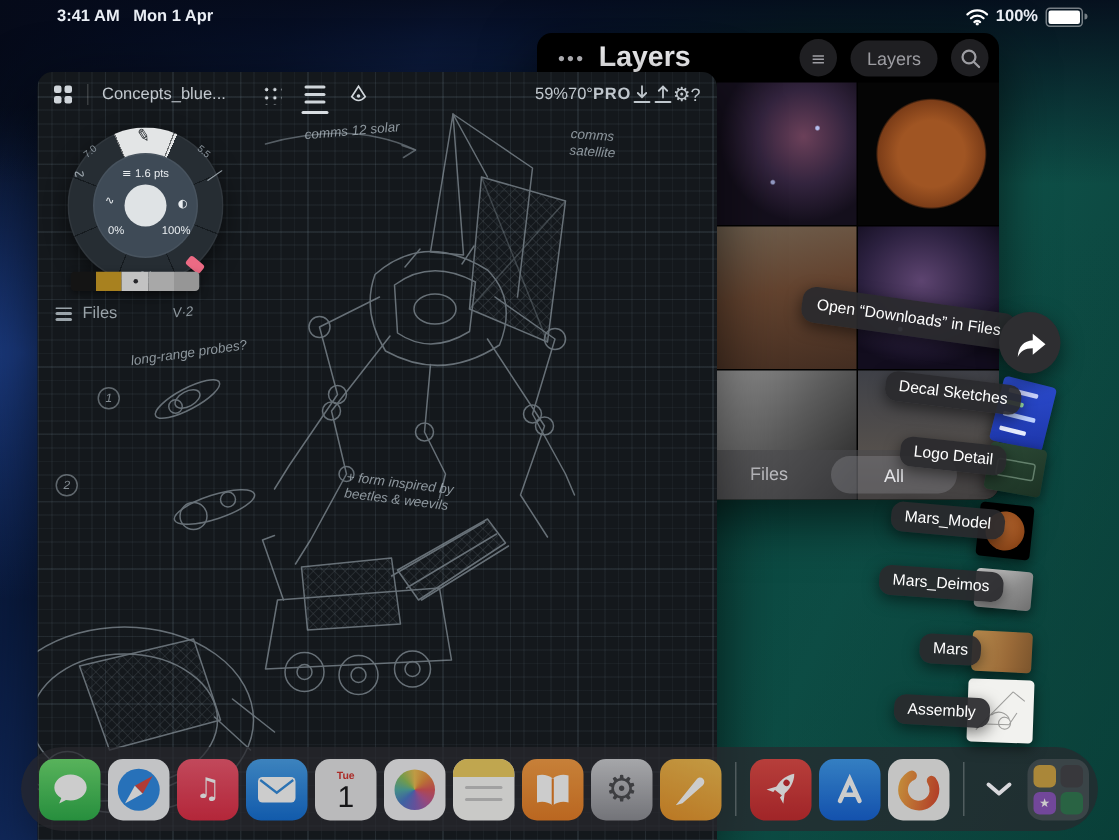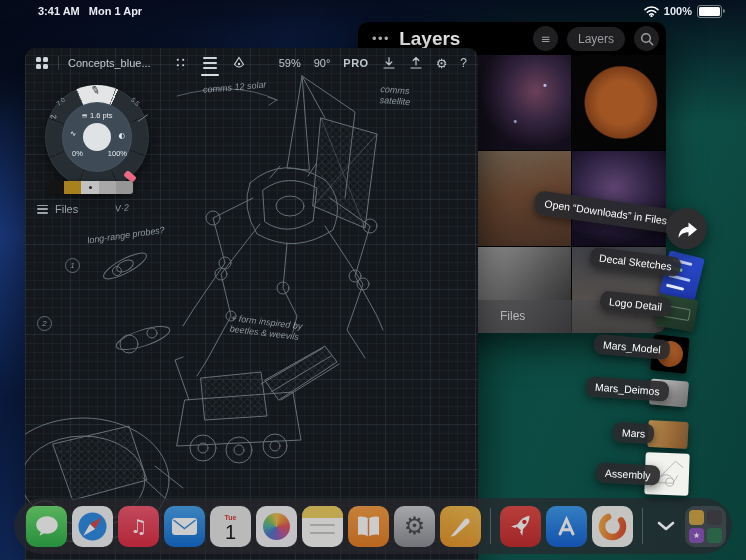--- a/index.html
+++ b/index.html
@@ -40,21 +40,21 @@
   .icon-appgrid i{width:5px;height:5px;background:#cfd5da;border-radius:1.5px;}
   .tb-div{width:1px;height:14px;background:rgba(255,255,255,.16);}
   .cw-title{color:#c3c9cf;}
   .icon-dots{width:14px;height:14px;margin-left:14px;
     background-image:radial-gradient(#cfd5da 1.1px, transparent 1.3px);
     background-size:5.5px 5.5px;background-position:1px 1px;}
   .icon-lines{width:14px;height:12px;display:flex;flex-direction:column;justify-content:space-between;position:relative;margin-left:6px;}
   .icon-lines i{height:2px;background:#cfd5da;border-radius:1px;}
   .icon-lines:after{content:'';position:absolute;left:-2px;right:-2px;bottom:-7px;height:2px;background:#d8dde2;border-radius:1px;}
   .glyph{font-family:"DejaVu Sans",sans-serif;}
-  .tb-right{margin-left:auto;display:flex;align-items:center;gap:13px;color:#c0c7cd;}
+  .tb-right{margin-left:auto;display:flex;align-items:center;color:#c0c7cd;}
   .tb-pro{font-weight:bold;letter-spacing:.5px;}
   .tb-icon{width:14px;height:14px;}
   .tb-q{font-size:12px;}
   
   .wheel{position:absolute;left:20px;top:37px;width:104px;height:104px;z-index:6;}
   .wheel-outer{position:absolute;inset:0;border-radius:50%;
     background:
       repeating-conic-gradient(from -24deg, rgba(8,12,15,.55) 0deg 1deg, transparent 1deg 45deg),
       conic-gradient(from -24deg, #e3e5e6 0deg 48deg, #262d33 48deg 360deg);
     box-shadow:0 5px 14px rgba(0,0,0,.55), inset 0 0 0 1px rgba(255,255,255,.05);}
@@ -228,20 +228,21 @@
     <div class="ph c-mars"></div>
     <div class="ph c-dark"></div>
     <div class="ph c-desert"></div>
     <div class="ph c-neb2"></div>
     <div class="ph c-dark"></div>
     <div class="ph c-sat"></div>
     <div class="ph c-dusk"></div>
   </div>
   <div class="lib-zoom">
     <span class="lz-months">Files</span>
+    <span class="lz-all">All</span>
   </div>
 </div>
 
 <div class="cw">
   <div class="cw-grid"></div>
 
   <svg style="position:absolute;inset:0;z-index:1;" width="453" height="512" viewBox="0 0 453 512">
     <defs>
       <pattern id="hatch" width="5" height="5" patternUnits="userSpaceOnUse" patternTransform="rotate(45)">
         <path d="M0 0 V5 M0 0 H5" stroke="#aab7c0" stroke-width="0.6" opacity="0.5"></path>
@@ -329,21 +330,21 @@
         <i></i>
         <i></i>
         <i></i>
       </span>
     <svg class="tb-icon" style="margin-left:6px;" viewBox="0 0 14 14">
       <path d="M7 1.5 L11.5 8.5 Q7 13.5 2.5 8.5 Z" fill="none" stroke="#cfd5da" stroke-width="1.1"></path>
       <circle cx="7" cy="8" r="1.2" fill="#cfd5da"></circle>
     </svg>
     <span class="tb-right">
       <span>59%</span>
-      <span>90°</span>
+      <span>70°</span>
       <span class="tb-pro">PRO</span>
       <svg class="tb-icon" viewBox="0 0 14 14" fill="none" stroke="#c0c7cd" stroke-width="1.2" stroke-linecap="round">
         <path d="M7 1.5 v7 M4.2 6 L7 8.8 L9.8 6 M2 12 h10"></path>
       </svg>
       <svg class="tb-icon" viewBox="0 0 14 14" fill="none" stroke="#c0c7cd" stroke-width="1.2" stroke-linecap="round">
         <path d="M7 9 v-7 M4.2 4.5 L7 1.7 L9.8 4.5 M2 12 h10"></path>
       </svg>
       <span class="glyph" style="font-size:13px;">⚙</span>
       <span class="tb-q">?</span>
     </span>

